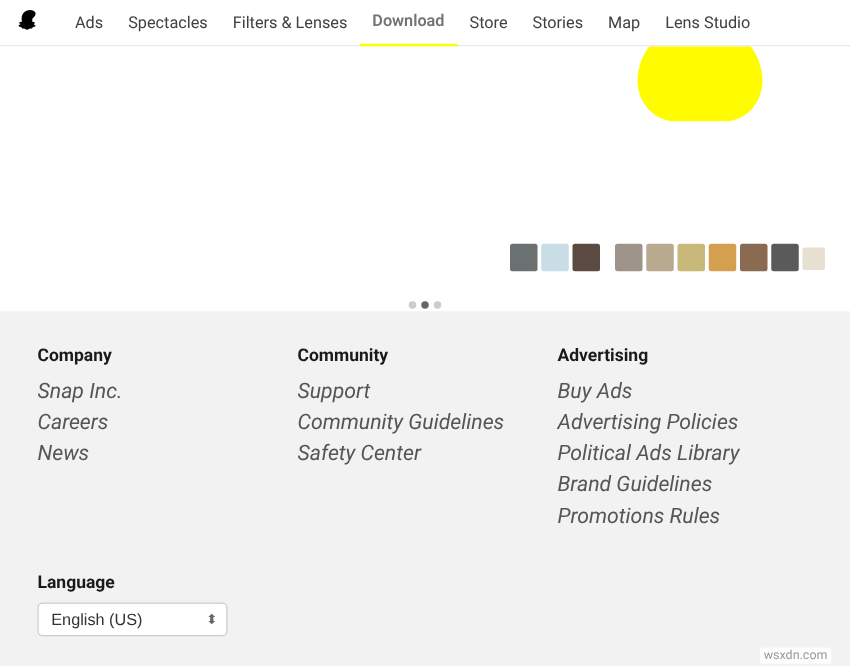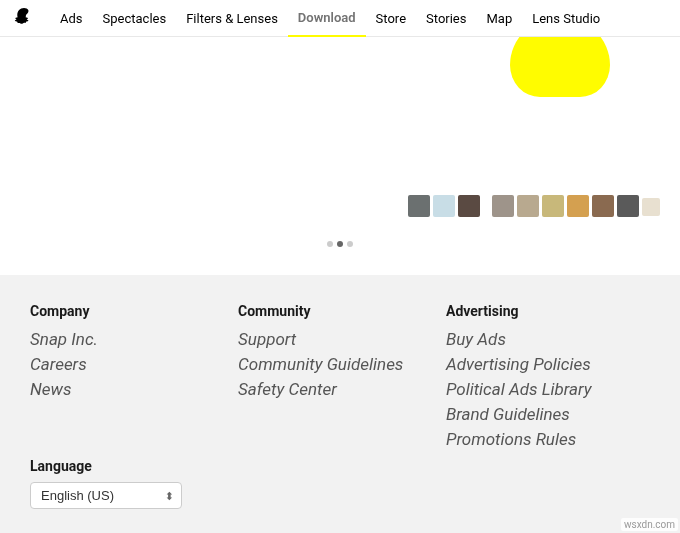--- a/index.html
+++ b/index.html
@@ -30,21 +30,21 @@
       flex-shrink: 0;
     }
     .nav-links {
       display: flex;
       align-items: center;
       gap: 0;
       flex: 1;
     }
     .nav-link {
       font-size: 13px;
-      color: #000000;
+      color: #404040;
       padding: 0 10px;
       height: 37px;
       display: flex;
       align-items: center;
       cursor: pointer;
       white-space: nowrap;
       text-decoration: none;
     }
     .nav-link.active {
       color: #737373;
@@ -146,21 +146,21 @@
       display: block;
       font-size: 17px;
       color: #555;
       margin-bottom: 5px;
       cursor: pointer;
       text-decoration: none;
       font-style: italic;
     }
 
     .footer-bottom {
-      margin-top: 4px;
+      margin-top: 30px;
       display: flex;
       align-items: flex-start;
       gap: 0;
     }
 
     .language-section {}
     .language-label {
       font-size: 14px;
       font-weight: 700;
       color: #1a1a1a;
@@ -201,21 +201,21 @@
       top: 340px;
       width: 120px;
       height: 90px;
       pointer-events: none;
     }
 
     
     .watermark {
       position: absolute;
       bottom: 2px;
-      right: 2px;
+      right: 15px;
       font-size: 10px;
       color: #999;
       background: rgba(255,255,255,0.8);
       padding: 1px 3px;
       border-radius: 2px;
     }
   </style>
 </head>
 <body>
 

